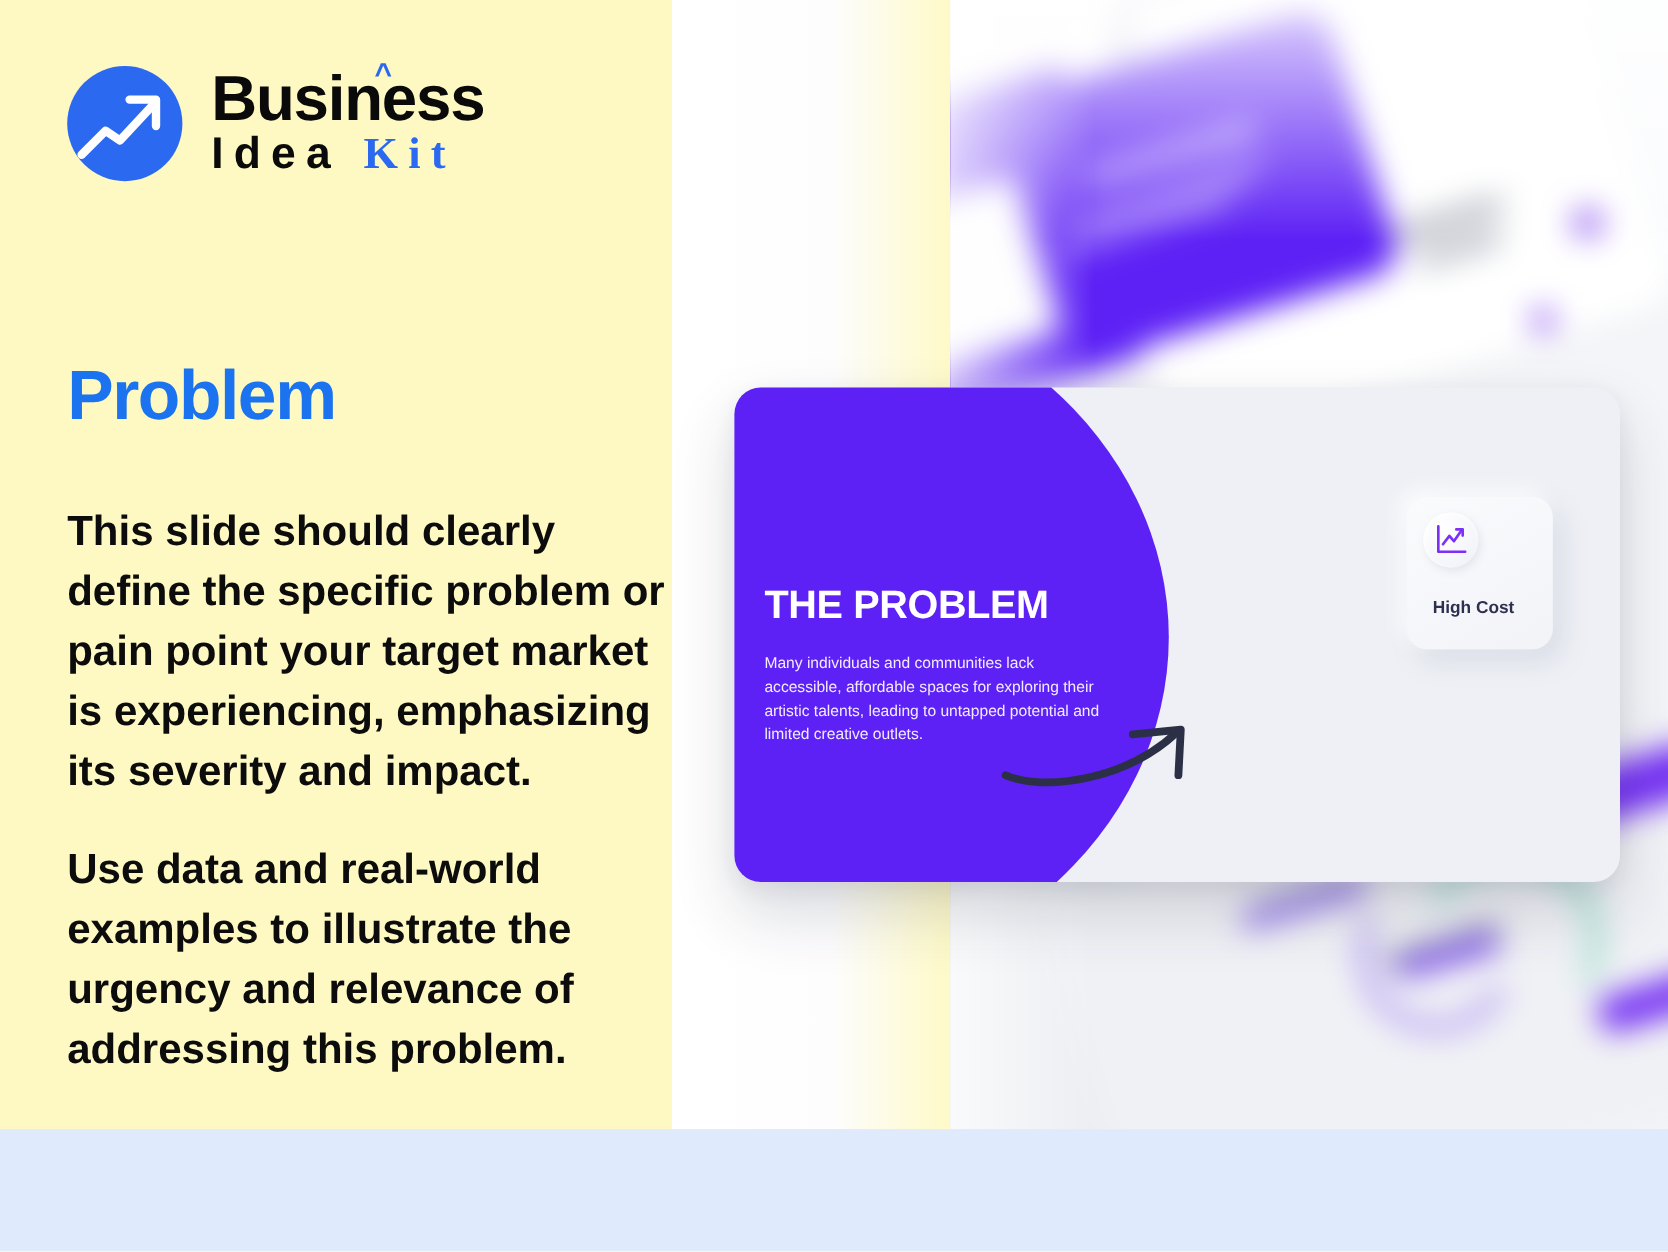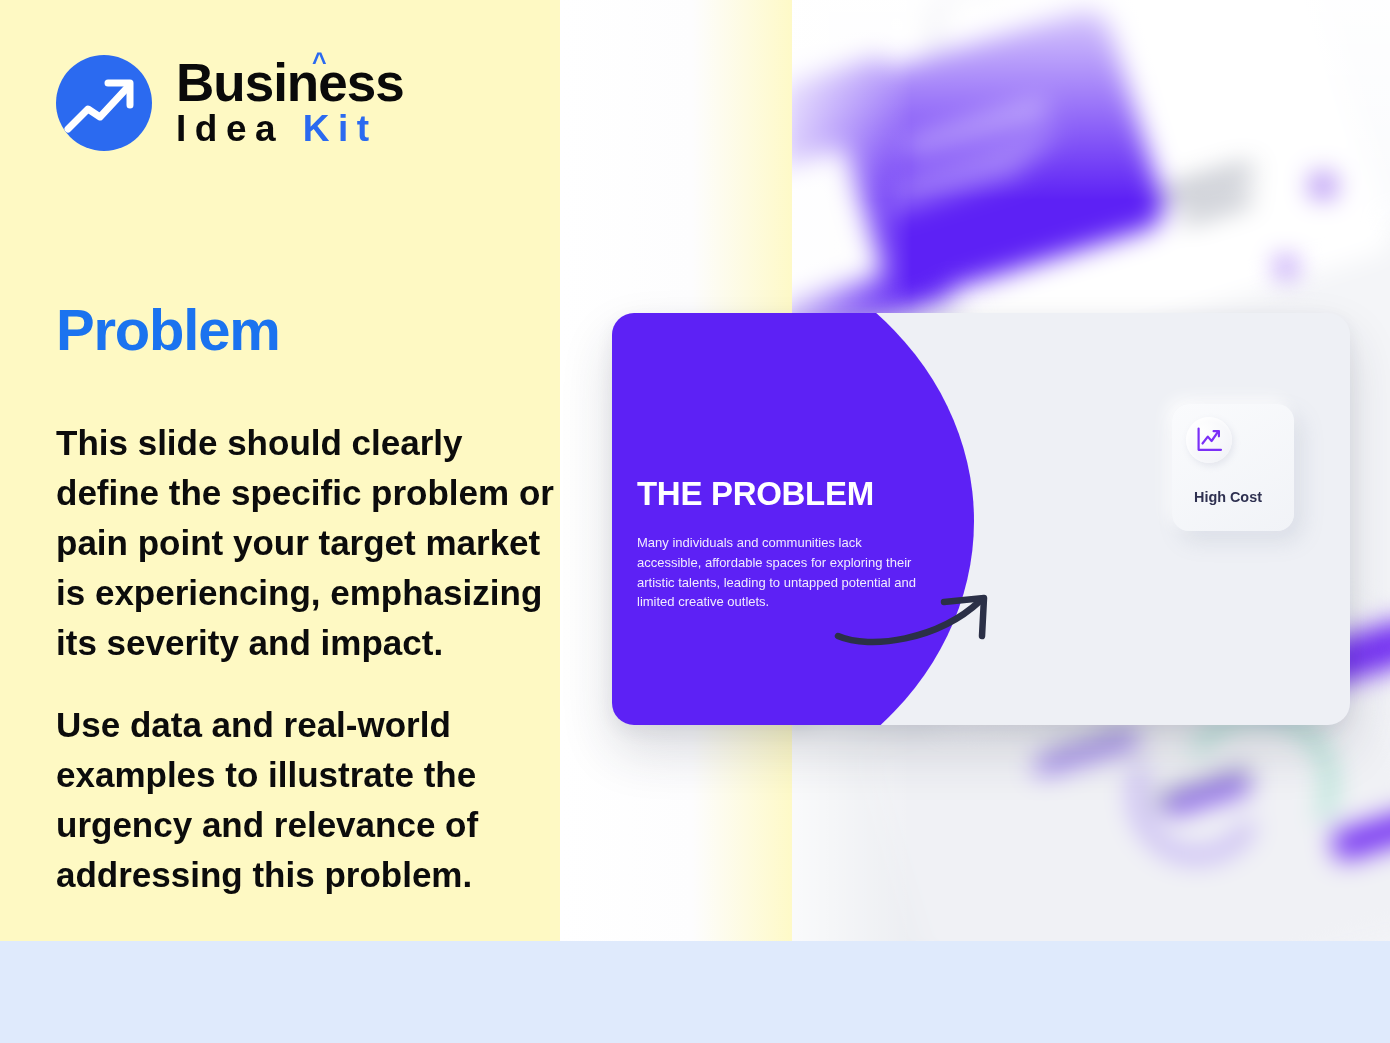--- a/index.html
+++ b/index.html
@@ -114,36 +114,36 @@
     font-size:53px; font-weight:700; color:#0a0a0a; line-height:.97;
     letter-spacing:-1px; position:relative; white-space:nowrap;
   }
   .logo-caret {
     position:absolute; left:136px; top:-7px; font-size:25px; font-weight:700; color:#2b6af0;
   }
   .logo-line2 {
     font-size:37px; font-weight:700; color:#0a0a0a; letter-spacing:8.5px;
     line-height:1.05; margin-top:1px; white-space:nowrap;
   }
-  .logo-kit { color:#2b6af0; }
+  .logo-kit { color:#2b6af0;font-family:Liberation Serif, serif; }
 
   
   .page-title {
     position:absolute; left:56px; top:296px;
     font-size:58px; font-weight:700; color:#1b73ef; letter-spacing:-1.2px;
   }
   .body-copy {
     position:absolute; left:56px; top:418px; width:512px;
     font-size:35px; font-weight:700; color:#0c0c0c; line-height:1.43;
   }
   .body-copy p + p { margin-top:32px; }
 
   
   .slide-card {
-    position:absolute; left:612px; top:313px; width:738px; height:412px;
+    position:absolute; left:612px; top:323px; width:738px; height:412px;
     background:#eef0f5; border-radius:22px; overflow:hidden;
     box-shadow:0 26px 52px rgba(40,44,70,.16), 0 6px 18px rgba(40,44,70,.07);
   }
   .slide-blob {
     position:absolute; left:-338px; top:-92px; width:700px; height:600px;
     background:#5d21f5; border-radius:50%;
   }
 
   .slide-heading {
     position:absolute; left:25px; top:162px; width:330px;

